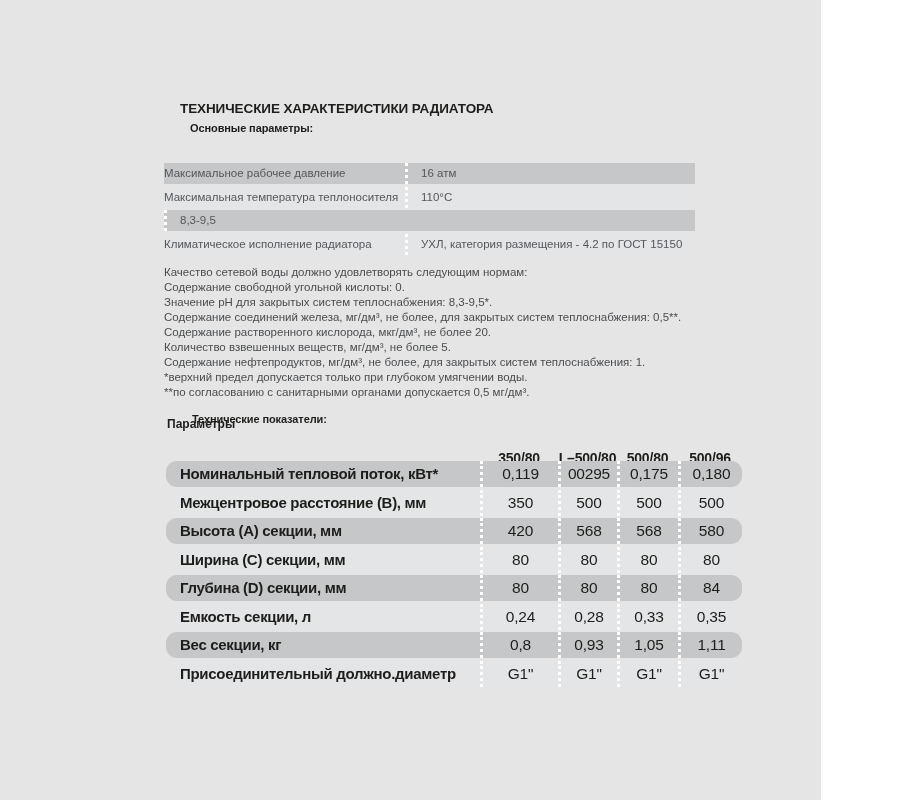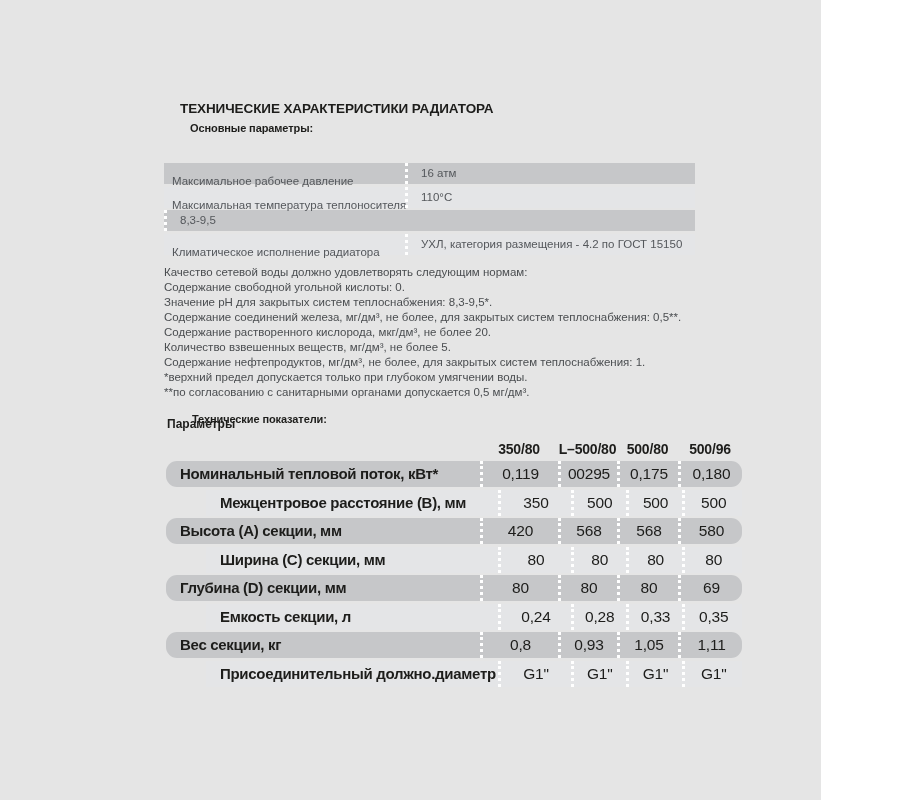--- a/index.html
+++ b/index.html
@@ -49,21 +49,21 @@
     display: flex;
     height: 21px;
     line-height: 21px;
     margin-bottom: 2.5px;
     font-size: 11.5px;
     color: var(--text_table1);
     white-space: nowrap;
   }
   .t1-row.dark  { background: var(--row_dark); }
   .t1-row.light { background: var(--row_light); }
-  .t1-label { width: 241px; padding-left: 8px; margin-top: 8px; }
+  .t1-label { width: 241px; padding-left: 0; }
   .t1-value { flex: 1; border-left: 3px dotted #ffffff; padding-left: 13px; }
 
   
   .notes {
     position: absolute;
     left: 164px; top: 265px;
     width: 600px;
     font-size: 11.5px;
     line-height: 15px;
     color: var(--text_secondary);
@@ -86,36 +86,37 @@
     font-size: 14px;
     font-weight: bold;
     letter-spacing: -0.2px;
     color: var(--text_primary);
   }
   .t2-headers .spacer { width: 314px; }
   .t2-headers .hcell {
     text-align: center;
     white-space: nowrap;
     line-height: 17px;
+    margin-top: 9px;
   }
   .tech-table {
     position: absolute;
     left: 166px; top: 461px;
     width: 576px;
   }
   .t2-row {
     display: flex;
     height: 26px;
     line-height: 26px;
     margin-bottom: 2.5px;
     color: var(--text_primary);
     white-space: nowrap;
   }
   .t2-row.dark  { background: var(--row_dark); border-radius: 11px; }
-  .t2-row.light { background: var(--row_light); margin-left: 40px; }
+  .t2-row.light { background: var(--row_light); }
   .t2-label {
     width: 314px;
     padding-left: 14px;
     font-size: 15px;
     font-weight: bold;
     letter-spacing: -0.3px;
   }
   .t2-val {
     border-left: 3px dotted #ffffff;
     text-align: center;
@@ -204,21 +205,21 @@
       <div class="t2-val c1">80</div>
       <div class="t2-val c2">80</div>
       <div class="t2-val c3">80</div>
       <div class="t2-val c4">80</div>
     </div>
     <div class="t2-row dark">
       <div class="t2-label">Глубина (D) секции, мм</div>
       <div class="t2-val c1">80</div>
       <div class="t2-val c2">80</div>
       <div class="t2-val c3">80</div>
-      <div class="t2-val c4">69</div>
+      <div class="t2-val c4">84</div>
     </div>
     <div class="t2-row light">
       <div class="t2-label">Емкость секции, л</div>
       <div class="t2-val c1">0,24</div>
       <div class="t2-val c2">0,28</div>
       <div class="t2-val c3">0,33</div>
       <div class="t2-val c4">0,35</div>
     </div>
     <div class="t2-row dark">
       <div class="t2-label">Вес секции, кг</div>

